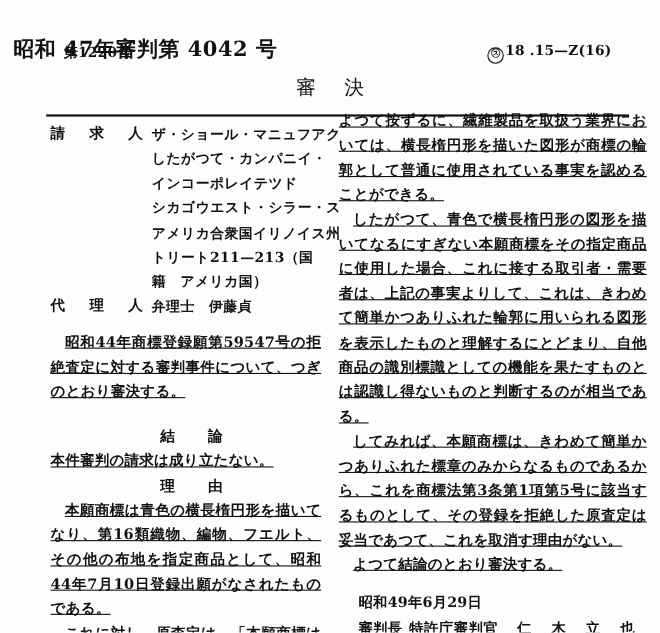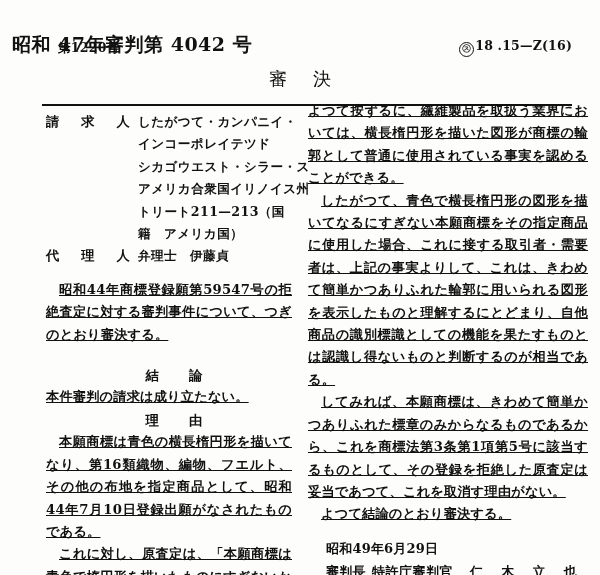--- a/index.html
+++ b/index.html
@@ -41,21 +41,21 @@
     left: 0;
     right: 0;
     top: 20px;
     font-size: 19px;
     font-weight: 700;
     letter-spacing: 0.5px;
     white-space: nowrap;
   }
   .hdr-right {
     position: absolute;
-    right: 16px;
+    right: 32px;
     top: 26px;
     font-size: 12.5px;
     font-weight: 700;
     white-space: nowrap;
     letter-spacing: 0.2px;
   }
   .circled {
     display: inline-block;
     border: 1.4px solid #111;
     border-radius: 50%;
@@ -222,20 +222,21 @@
 
       <div class="spacer-sm"></div>
 
       <div class="party-row">
         <div class="party-label">
           <span>請</span>
           <span>求</span>
           <span>人</span>
         </div>
         <div class="party-value">
+          <span class="vline">ザ・ショール・マニュフアク</span>
           <span class="vline">したがつて・カンパニイ・</span>
           <span class="vline">インコーポレイテツド</span>
           <span class="vline">シカゴウエスト・シラー・ス</span>
           <span class="vline">アメリカ合衆国イリノイス州</span>
           <span class="vline">トリート211—213（国</span>
           <span class="vline">籍　アメリカ国）</span>
         </div>
       </div>
 
       <div class="party-row">

